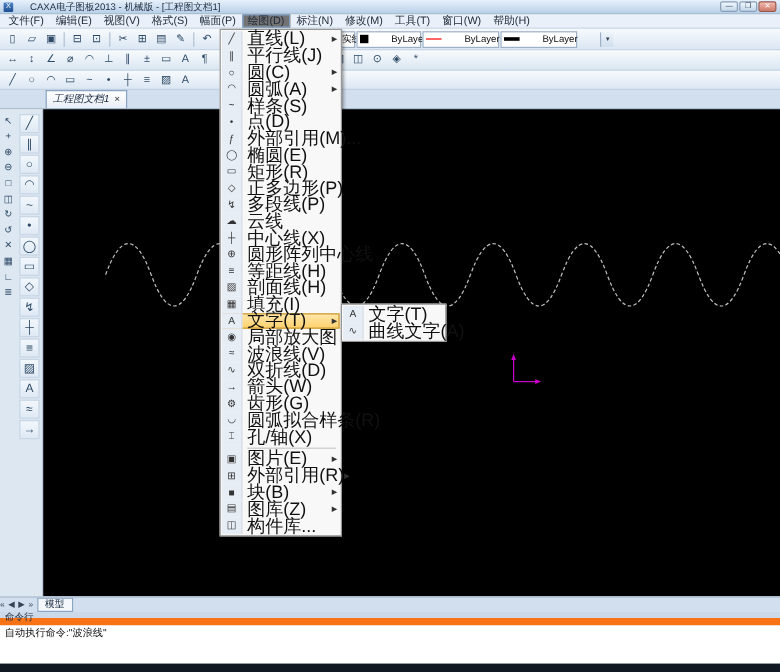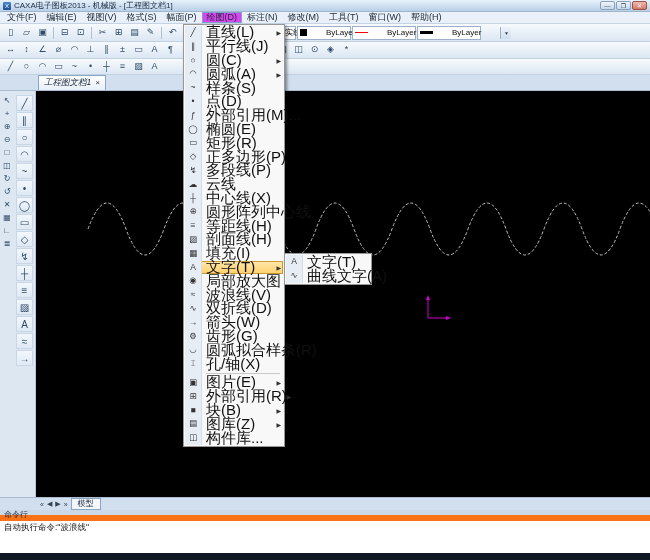--- a/index.html
+++ b/index.html
@@ -1,31 +1,31 @@
 <!DOCTYPE html>
 <html><head>
 <meta charset="utf-8">
 <style>
   *{box-sizing:border-box;margin:0;padding:0;}
   html,body{width:650px;height:560px;overflow:hidden;}
   body{font-family:"Liberation Sans","DejaVu Sans",sans-serif;background:#dce6f2;}
   #app{position:relative;width:650px;height:560px;overflow:hidden;user-select:none;}
 
   
-  #titlebar{position:absolute;left:0;top:0;width:650px;height:12px;display:flex;align-items:center;gap:3px;padding:0 3px;background:linear-gradient(#e7f1fb,#b9d0e8);border-bottom:1px solid #9fb6cd;}
+  #titlebar{position:absolute;left:0;top:0;width:650px;height:12px;display:flex;align-items:center;gap:14px;padding:0 3px;background:linear-gradient(#e7f1fb,#b9d0e8);border-bottom:1px solid #9fb6cd;}
   .appicon{width:8px;height:8px;background:linear-gradient(#4f86c8,#1d4e8f);border-radius:1px;color:#fff;font-size:6px;line-height:8px;text-align:center;flex:none;}
   #title{font-size:8px;color:#1c2c40;white-space:nowrap;}
   .winbtns{margin-left:auto;display:flex;gap:1px;}
   .winbtn{width:15px;height:9px;font-size:6px;line-height:8px;text-align:center;color:#2c3e52;background:linear-gradient(#f0f6fc,#c3d7ea);border:1px solid #8aa0b8;border-radius:2px;}
   .winbtn.close{background:linear-gradient(#f3b9ae,#d4викт);background:linear-gradient(#f3b9ae,#cf7a68);border-color:#9c5246;color:#fff;}
 
   
   #menubar{position:absolute;left:0;top:12px;width:650px;height:12px;display:flex;align-items:flex-start;padding-left:2px;background:#e9f0f9;border-bottom:1px solid #c6d3e2;}
   .mb{font-size:9px;line-height:11px;padding:0 5px;color:#1b2836;white-space:nowrap;}
-  .mb[data-state="active"]{background:#d946ef;box-shadow:inset 0 0 0 1px #7da2ce;}
+  .mb[data-state="active"]{background:#737373;box-shadow:inset 0 0 0 1px #7da2ce;}
 
   
   .tbrow{position:absolute;left:0;width:650px;background:linear-gradient(#f7fafd,#dbe7f3);border-bottom:1px solid #c2d1e1;display:flex;align-items:center;gap:1px;padding:0 3px;}
   #tb1{top:24px;height:18px;}
   #tb2{top:42px;height:17px;}
   #tb3{top:59px;height:16px;}
   .tbi{width:15px;height:14px;font-size:9px;line-height:13px;text-align:center;color:#2e4a66;flex:none;}
   .tbi[data-sep="1"]{width:1px;height:12px;background:#b0c1d4;margin:0 2px;}
   .sp{width:6px;flex:none;}
   .combo{display:flex;align-items:center;height:14px;background:#fff;border:1px solid #9cb0c6;font-size:8px;padding-left:2px;gap:19px;flex:none;}
@@ -48,21 +48,21 @@
   #strip2{position:absolute;left:16px;top:4px;width:18px;display:flex;flex-direction:column;gap:1px;}
   .lbi2{width:17px;height:16px;font-size:10px;line-height:15px;text-align:center;color:#2e4a66;background:linear-gradient(#f2f7fc,#dfe9f4);border:1px solid #c9d6e5;}
 
   
   #canvas{position:absolute;left:36px;top:91px;width:614px;height:406px;background:#000;}
   #wave{stroke:currentColor;fill:none;}
   #axis line{stroke:currentColor;stroke-width:1;}
   #axis polygon{fill:currentColor;}
 
   
-  #bottombar{position:absolute;left:0;top:497px;width:650px;height:13px;background:#d2dfee;border-top:1px solid #aabccf;display:flex;align-items:center;gap:3px;padding-left:40px;}
+  #bottombar{position:absolute;left:0;top:497px;width:650px;height:13px;background:#d2dfee;border-top:1px solid #aabccf;display:flex;align-items:center;gap:3px;}
   .nav{font-size:7px;color:#345;}
   .modeltab{background:#f4f8fc;border:1px solid #8aa6c4;font-size:8px;line-height:10px;padding:0 6px;height:12px;color:#13233a;}
 
   
   #cmdpanel{position:absolute;left:0;top:510px;width:650px;height:43px;background:#fff;}
   #cmdcaption{height:11px;background:#ccd9e9;border-bottom:6px solid #f97316;font-size:8px;line-height:10px;padding-left:4px;color:#1c2c40;}
   #cmdbody{padding:1px 4px;}
   .cline{font-size:8.5px;line-height:10px;color:#111;white-space:pre;}
 
   

